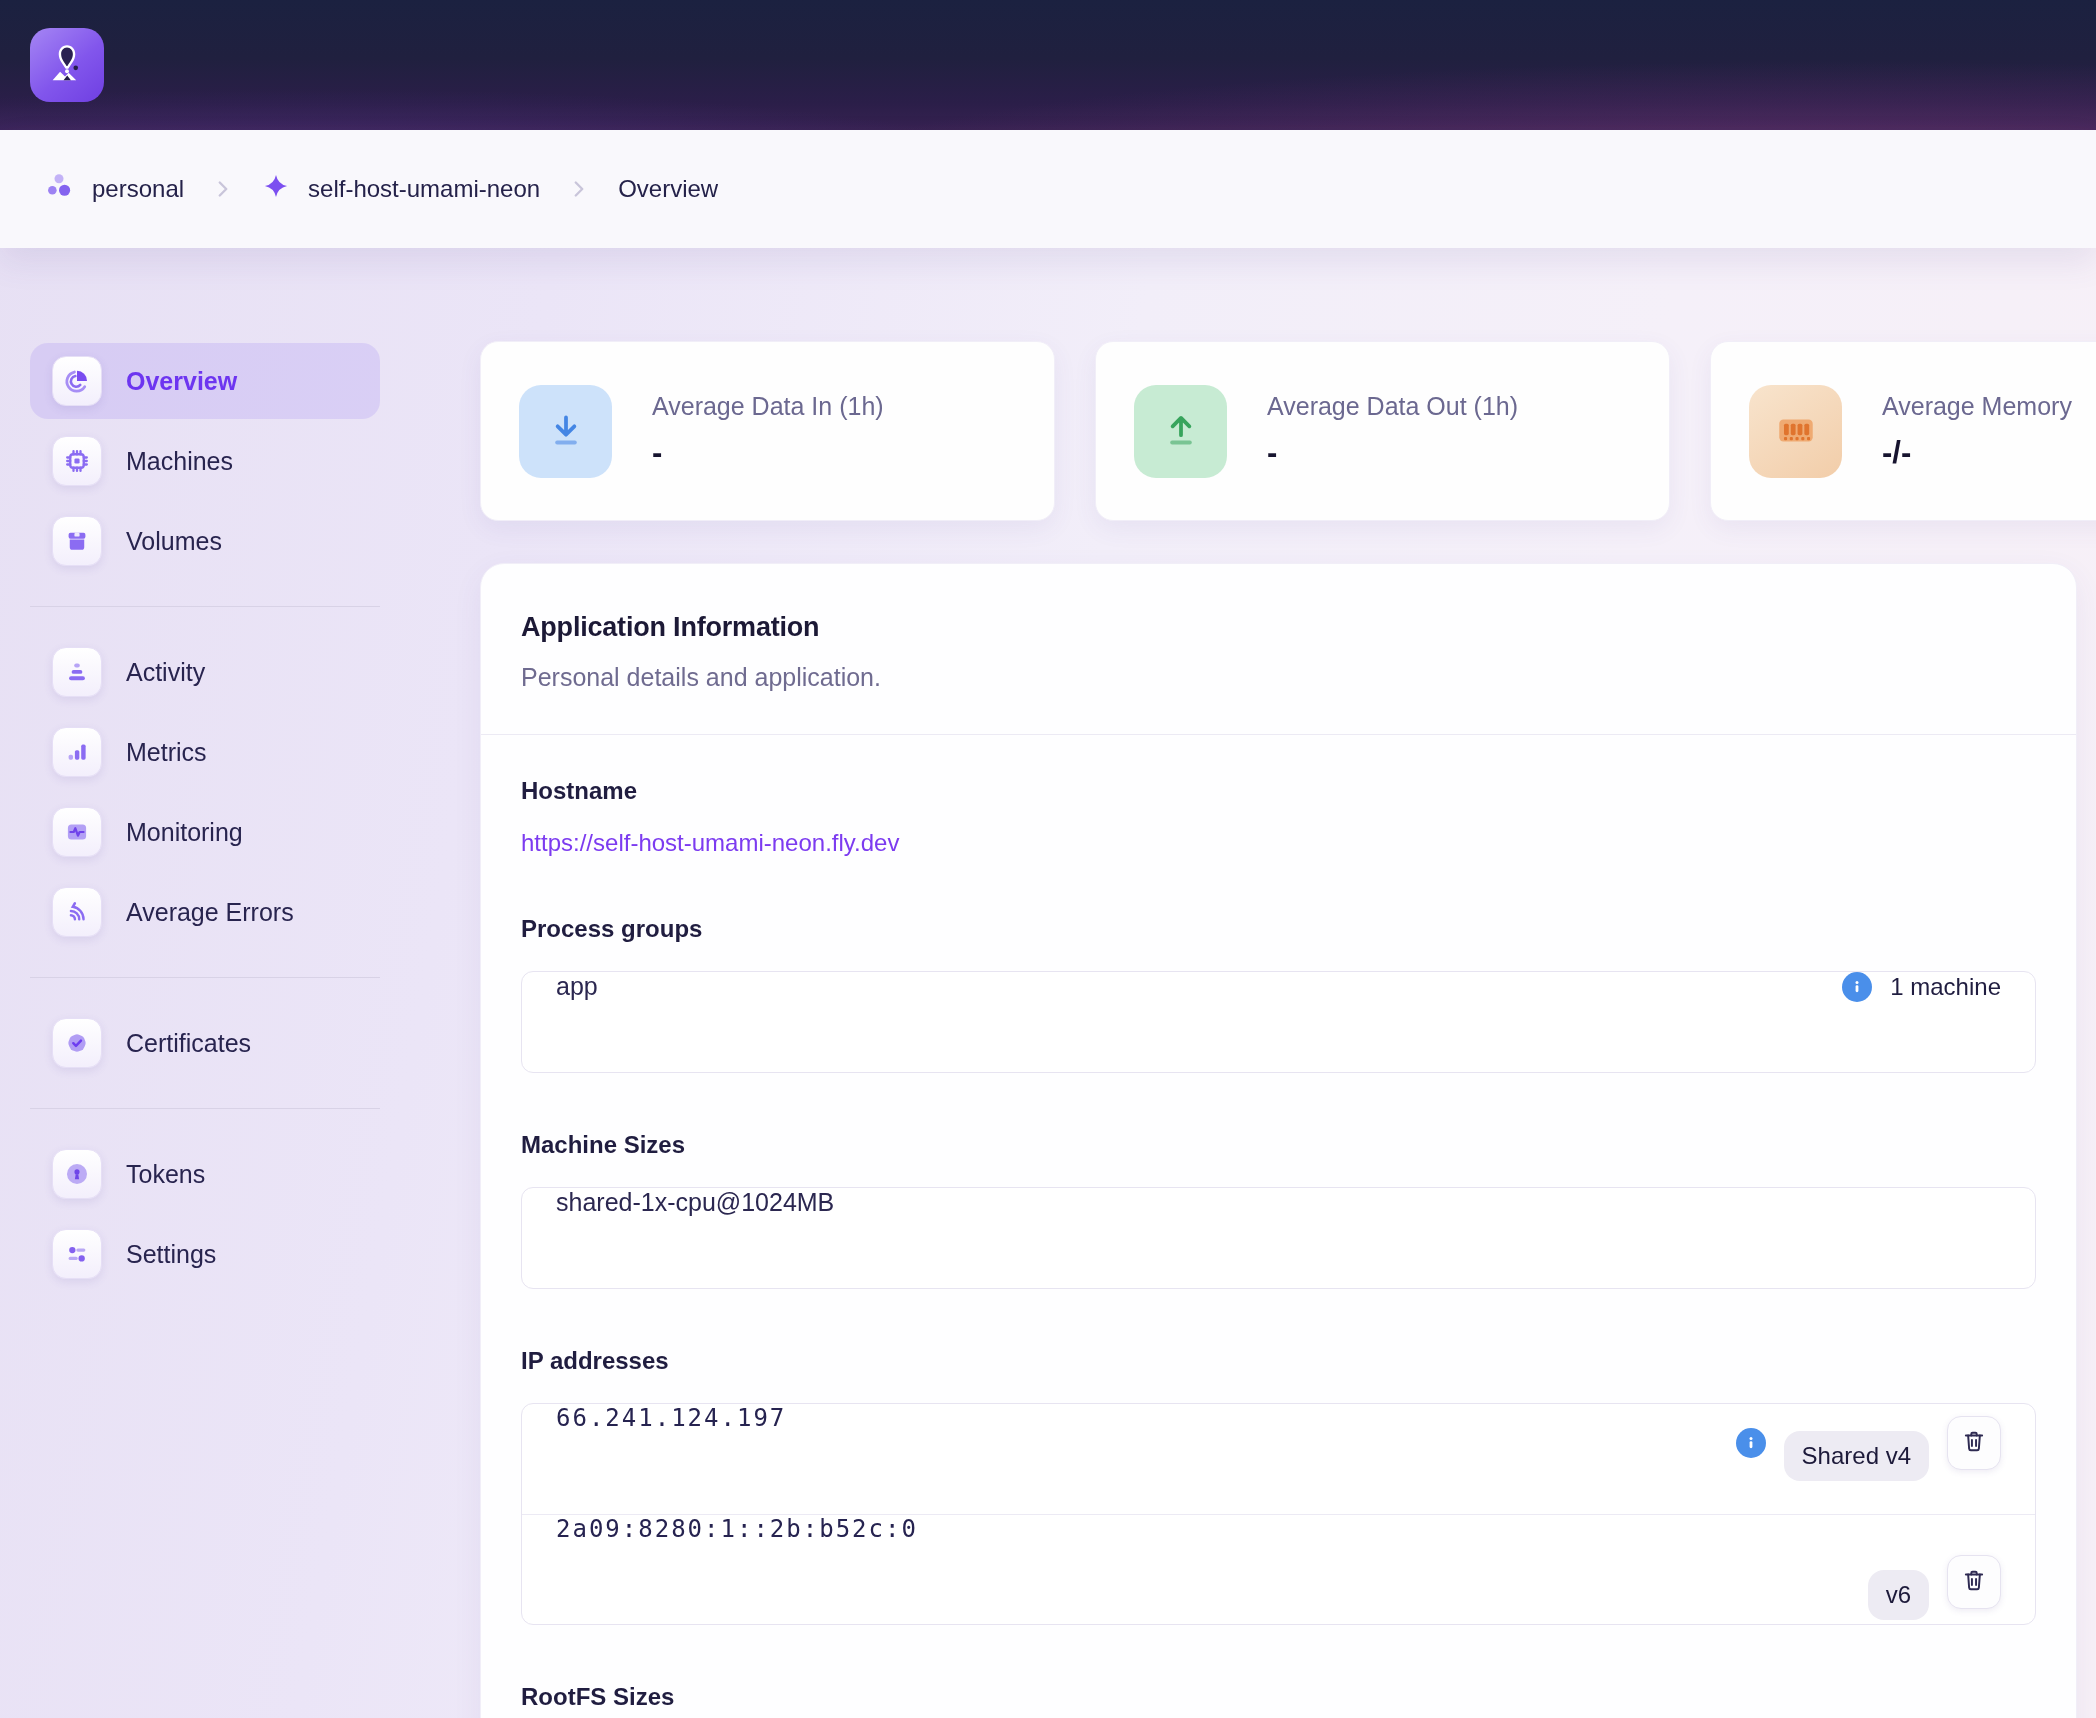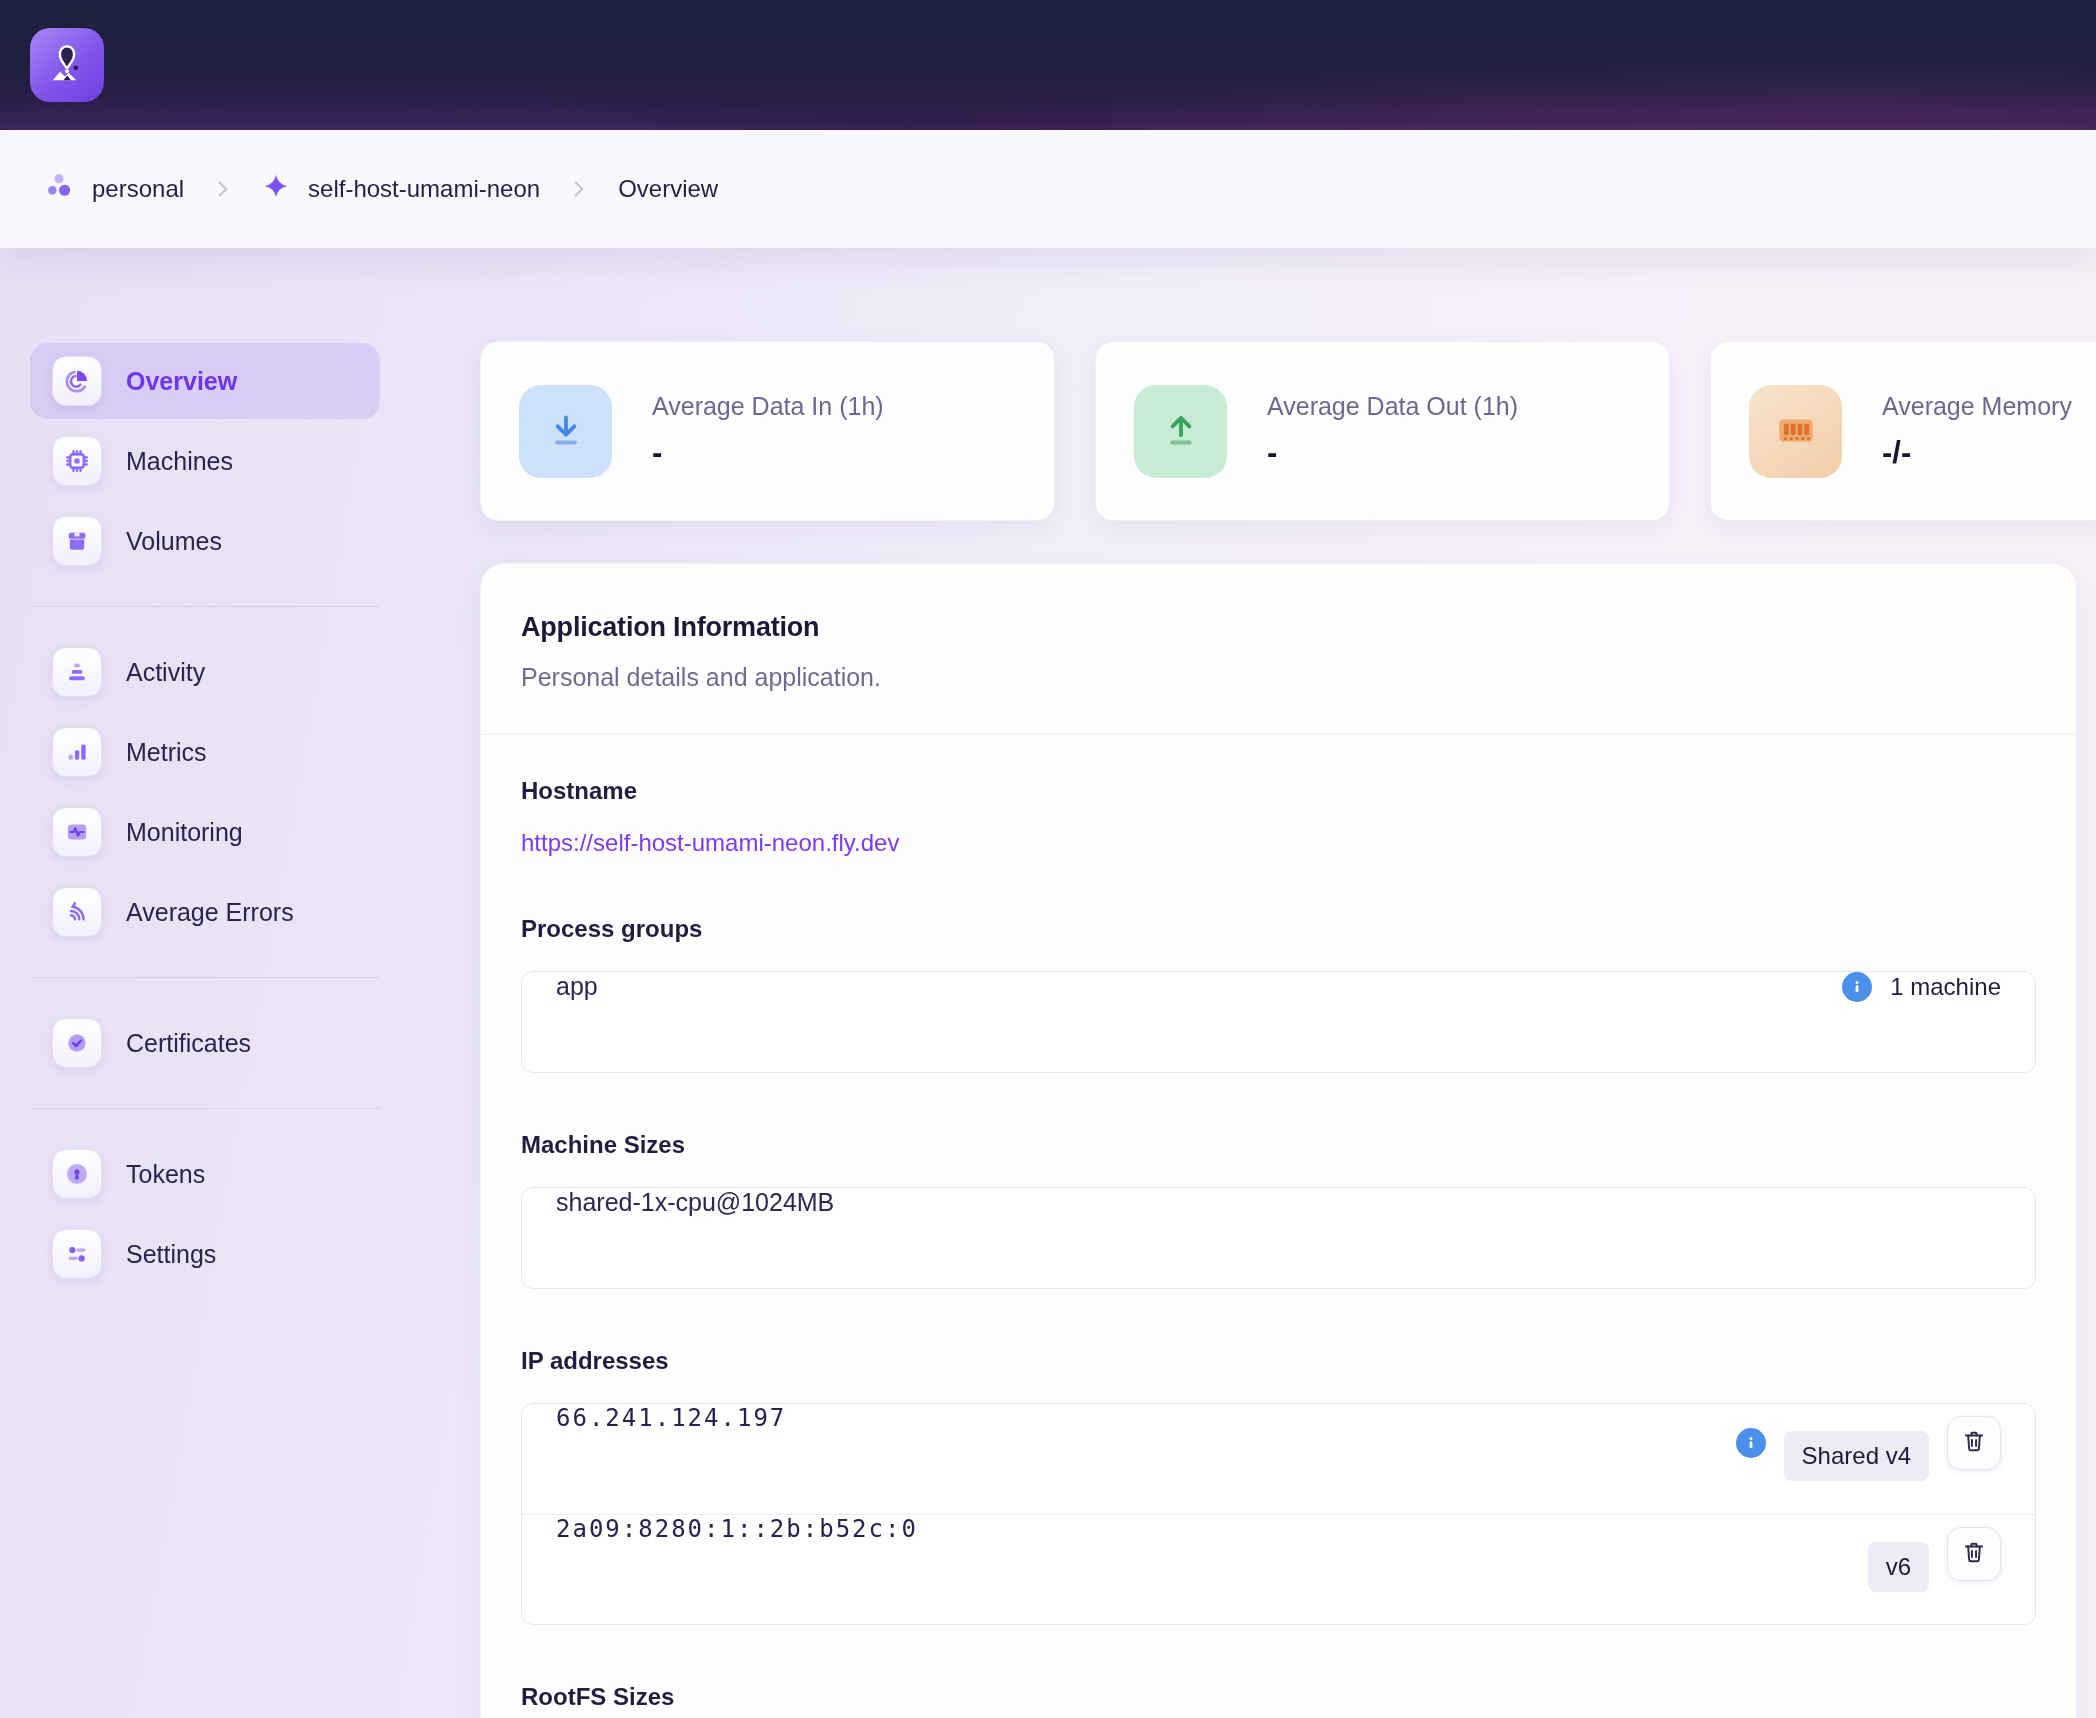--- a/index.html
+++ b/index.html
@@ -128,30 +128,30 @@
 
   .section { margin-top: 58px; }
   .box {
     margin-top: 28px;
     border: 1.5px solid #e7e4f1;
     border-radius: 12px;
     background: #fff;
   }
   .box-row { display: flex; align-items: flex-start; height: 100px; padding: 0 34px; }
   .box-row.ip { height: 110px; }
-  .box-row + .box-row { border-top: 1px solid #eceaf4; }
+  .box-row + .box-row { border-top: 1px solid #eceaf4; flex-direction: column; }
   .row-name { font-size: 25px; color: #2b2750; }
   .row-right { margin-left: auto; display: flex; align-items: center; gap: 18px; }
   .machine-count { font-size: 24px; font-weight: 500; color: #201d40; }
   .mono {
     font-family: "DejaVu Sans Mono", monospace;
     font-size: 24px; letter-spacing: 2px; color: #262350;
   }
   .badge {
-    background: #edebf3; border-radius: 8px;
+    background: #edebf3; border-radius: 16px;
     padding: 11px 18px;
     font-size: 24px; font-weight: 500; color: #1d1a3a;
     white-space: nowrap;
     margin-top: 27px;
   }
   .info-dot {
     width: 30px; height: 30px; border-radius: 50%;
     background: #4a8fea;
     display: grid; place-items: center;
     cursor: pointer; flex: none;

